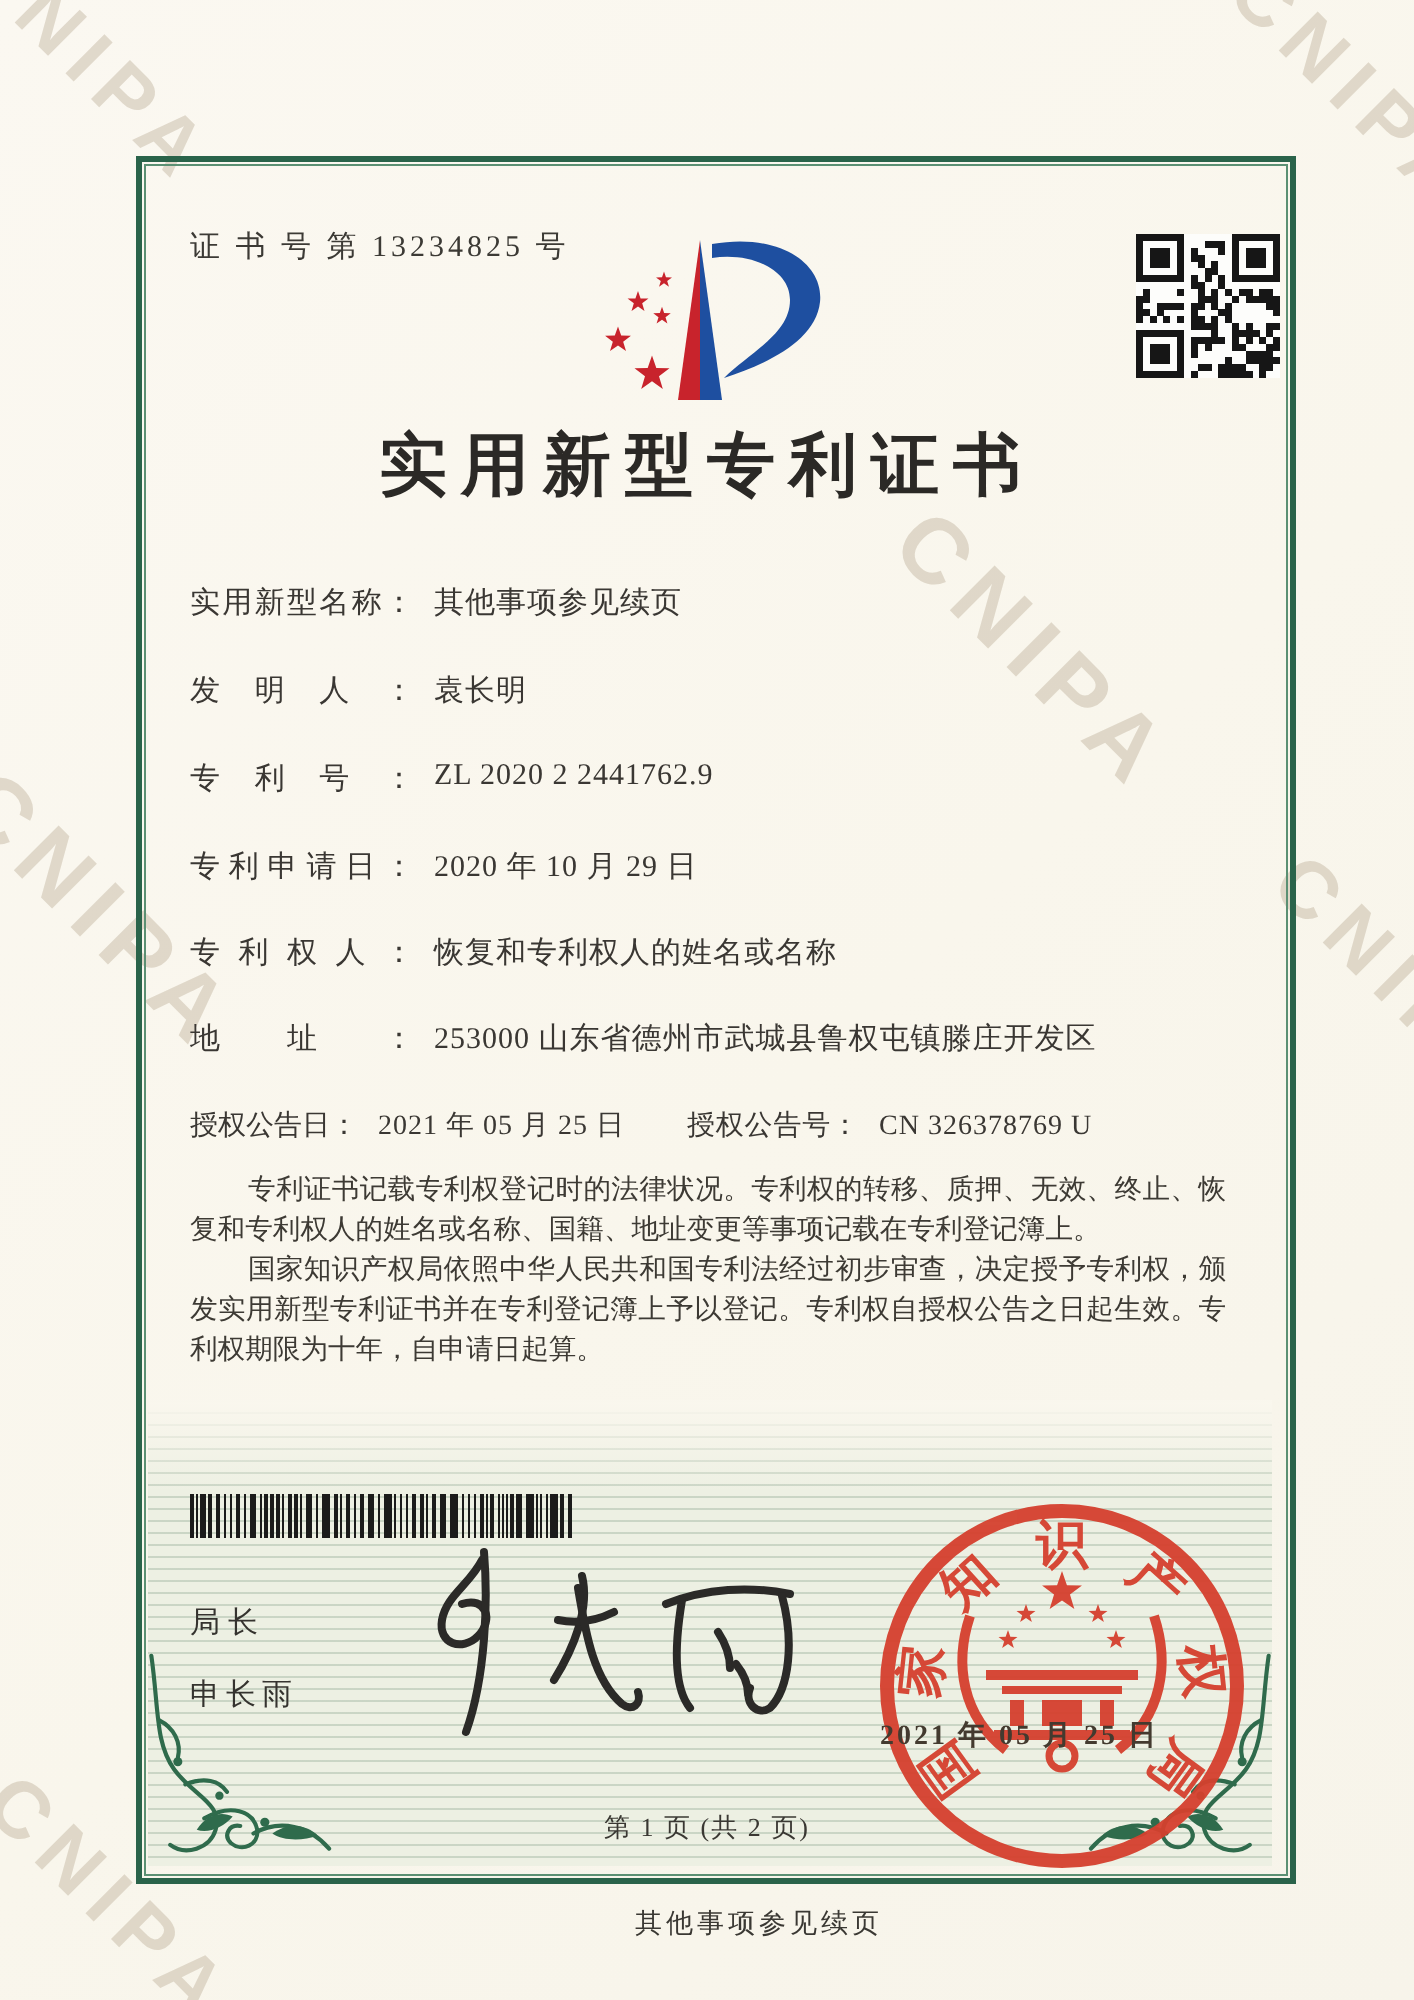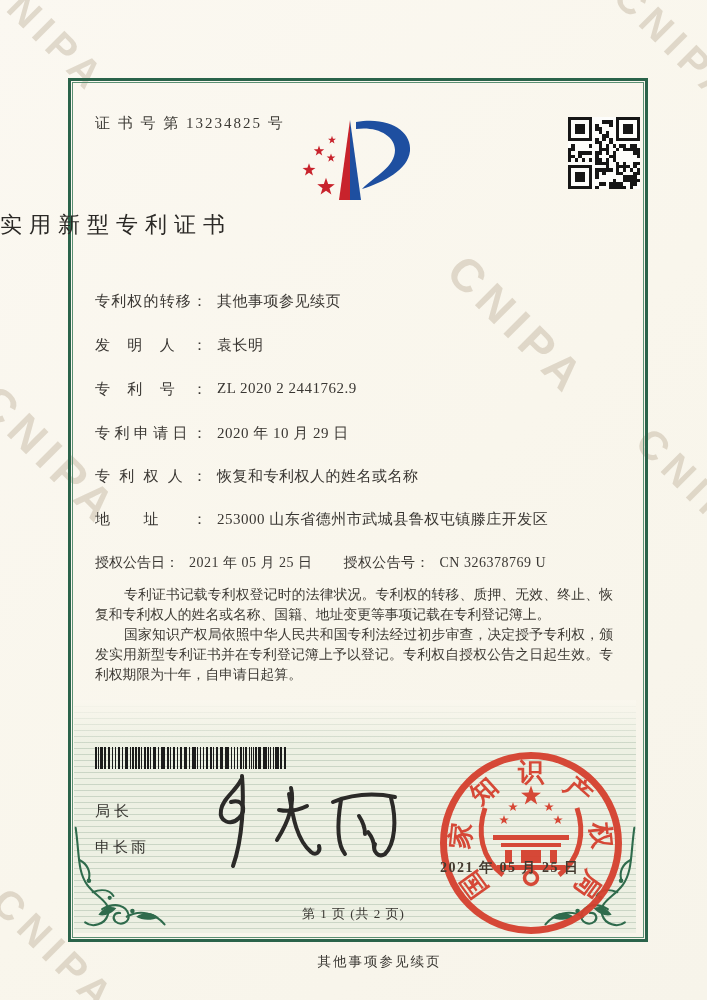--- a/index.html
+++ b/index.html
@@ -20,21 +20,21 @@
     background-color:#edf0e3;
     background-image:repeating-linear-gradient(to bottom,rgba(122,152,128,0.30) 0 1px,rgba(0,0,0,0) 1px 6px);}
   #wave-fade{position:absolute;left:0;top:0;width:100%;height:46px;
     background:linear-gradient(to bottom,#faf7ee,rgba(250,247,238,0));}
 
   .cert-no{position:absolute;left:95px;top:114px;font-size:15px;letter-spacing:2px;color:#3c3a35;z-index:4;}
 
   #logo{position:absolute;left:268px;top:108px;width:182px;height:98px;z-index:4;}
   #qr{position:absolute;left:568px;top:117px;width:72px;height:72px;z-index:4;background:#fdfdfb;}
 
-  .title{position:absolute;left:0;width:707px;top:210px;font-size:22px;font-weight:normal;
+  .title{position:absolute;left:0;width:707px;top:210px;text-align:center;font-size:34px;font-weight:bold;
          letter-spacing:7px;color:#2b2926;z-index:4;}
 
   #fields{position:absolute;left:95px;top:292px;width:520px;z-index:4;font-size:15px;color:#3a3733;}
   .frow{position:absolute;left:0;white-space:nowrap;}
   .r0{top:0;} .r1{top:44px;} .r2{top:88px;} .r3{top:132px;} .r4{top:175px;} .r5{top:218px;}
   .r6{top:262px;font-size:14px;}
   .flabel{display:inline-block;width:112px;text-align:justify;text-align-last:justify;
           -moz-text-align-last:justify;vertical-align:top;}
   .r6 .flabel{width:84px;}
   .fvalue{margin-left:10px;letter-spacing:0.5px;}
@@ -352,21 +352,21 @@
       <rect x="14" y="20" width="1.02" height="1.02" fill="#161616"></rect>
       <rect x="15" y="20" width="1.02" height="1.02" fill="#161616"></rect>
       <rect x="16" y="20" width="1.02" height="1.02" fill="#161616"></rect>
       <rect x="18" y="20" width="1.02" height="1.02" fill="#161616"></rect>
     </svg>
 
   <div class="title">实用新型专利证书</div>
 
   <div id="fields">
     <div class="frow r0">
-      <span class="flabel">专利权的转移：</span><span class="fvalue">其他事项参见续页</span>
+      <span class="flabel">实用新型名称：</span><span class="fvalue">其他事项参见续页</span>
     </div>
     <div class="frow r1">
       <span class="flabel">发明人：</span><span class="fvalue">袁长明</span>
     </div>
     <div class="frow r2">
       <span class="flabel">专利号：</span><span class="fvalue">ZL 2020 2 2441762.9</span>
     </div>
     <div class="frow r3">
       <span class="flabel">专利申请日：</span><span class="fvalue">2020 年 10 月 29 日</span>
     </div>

